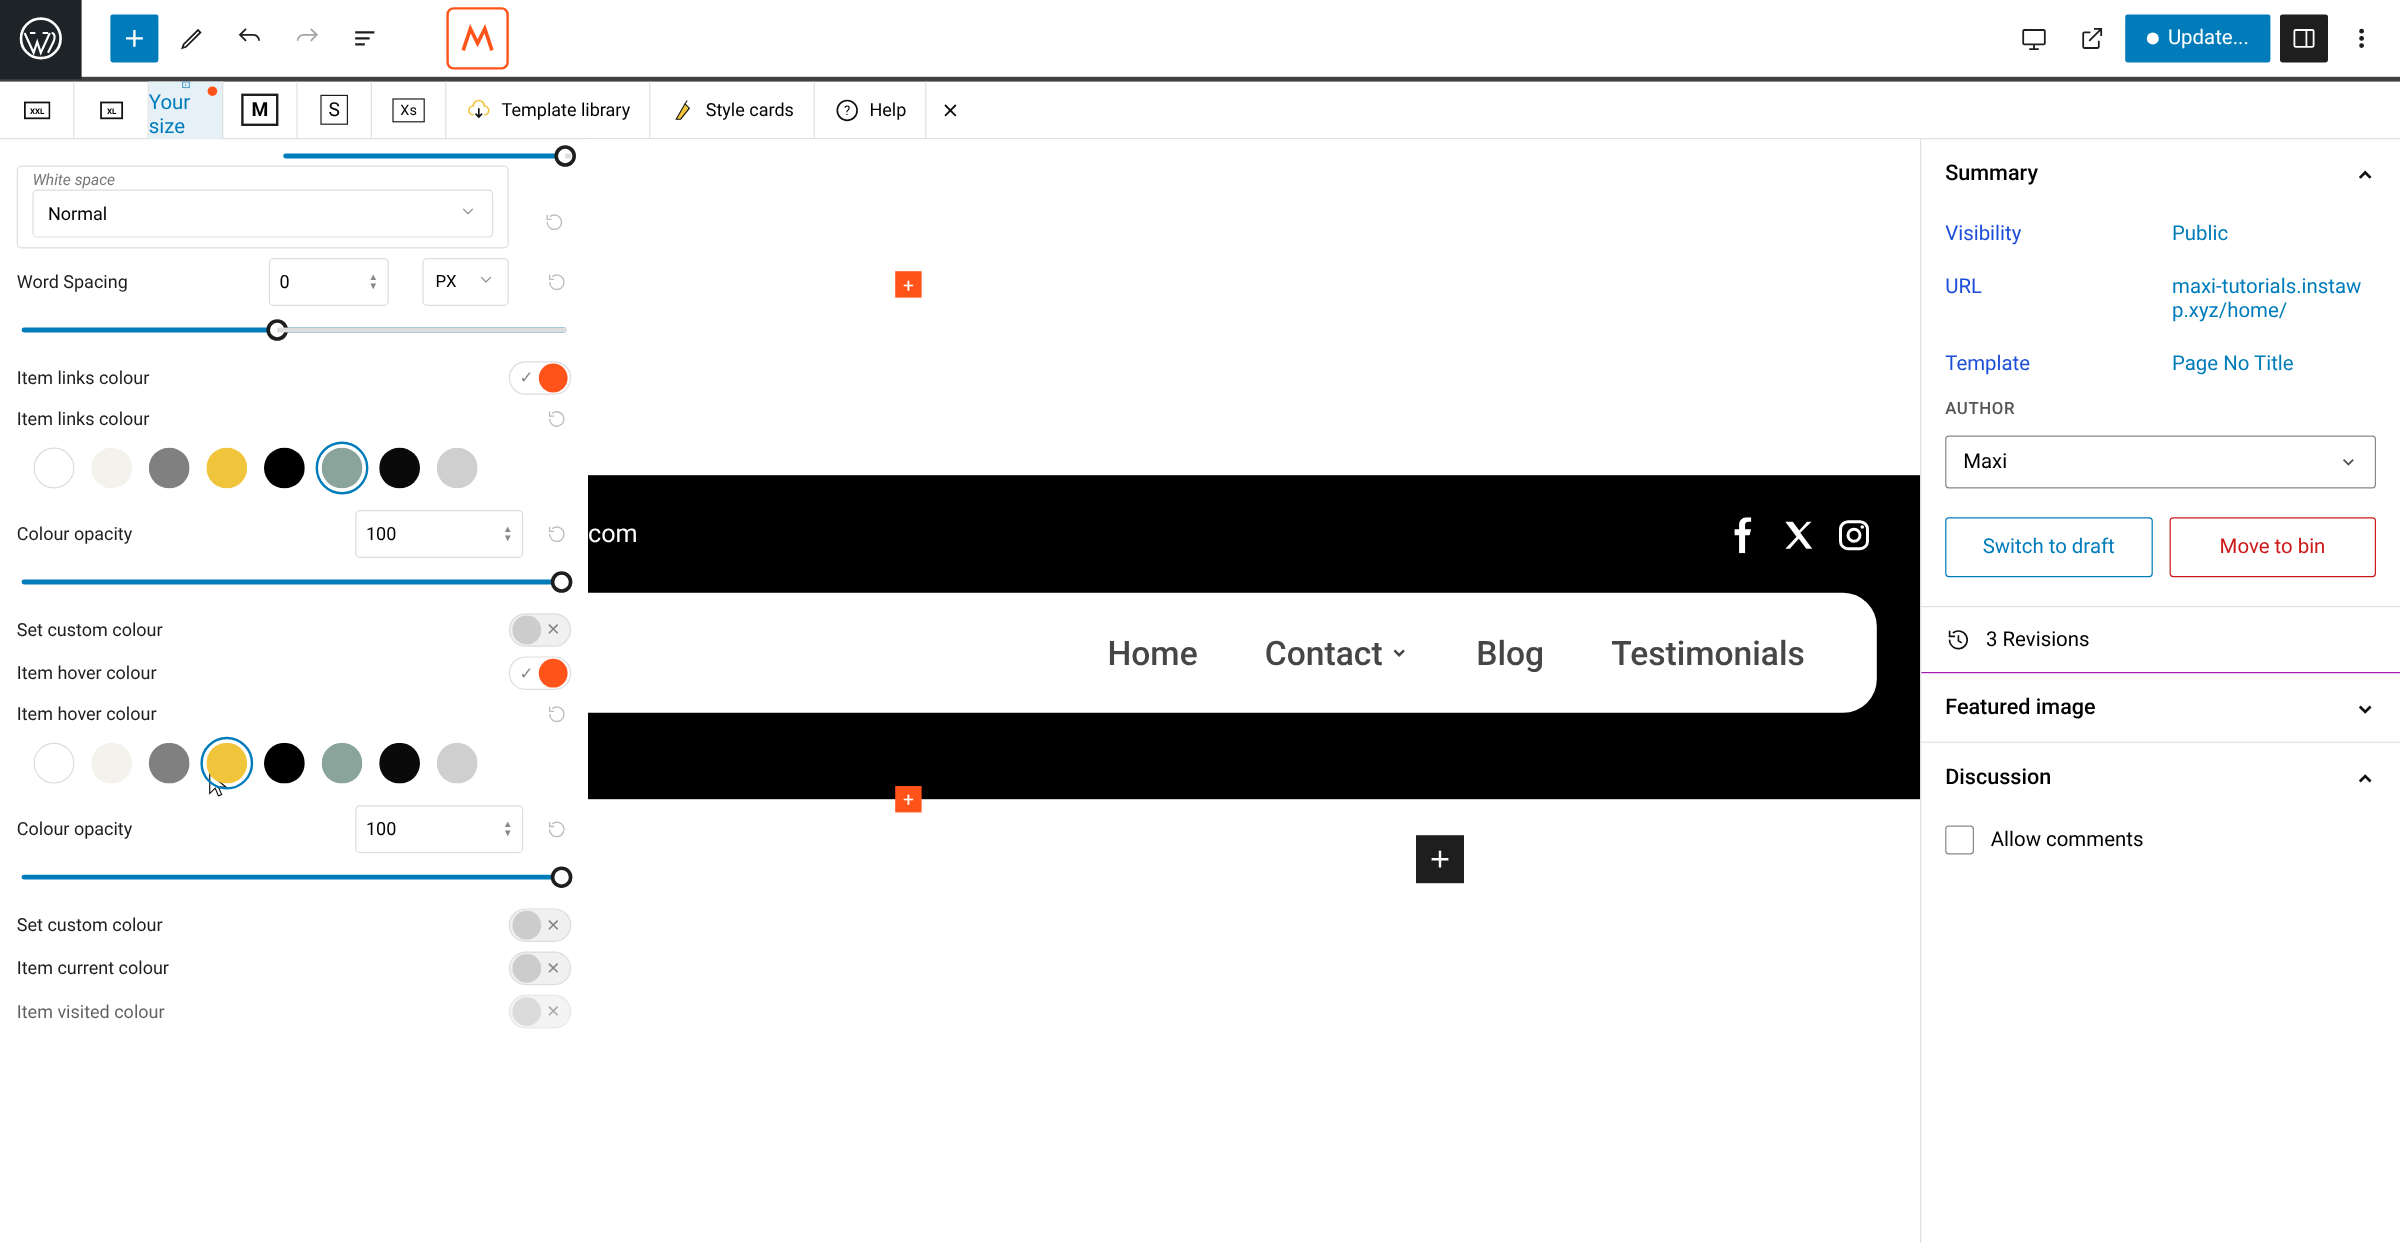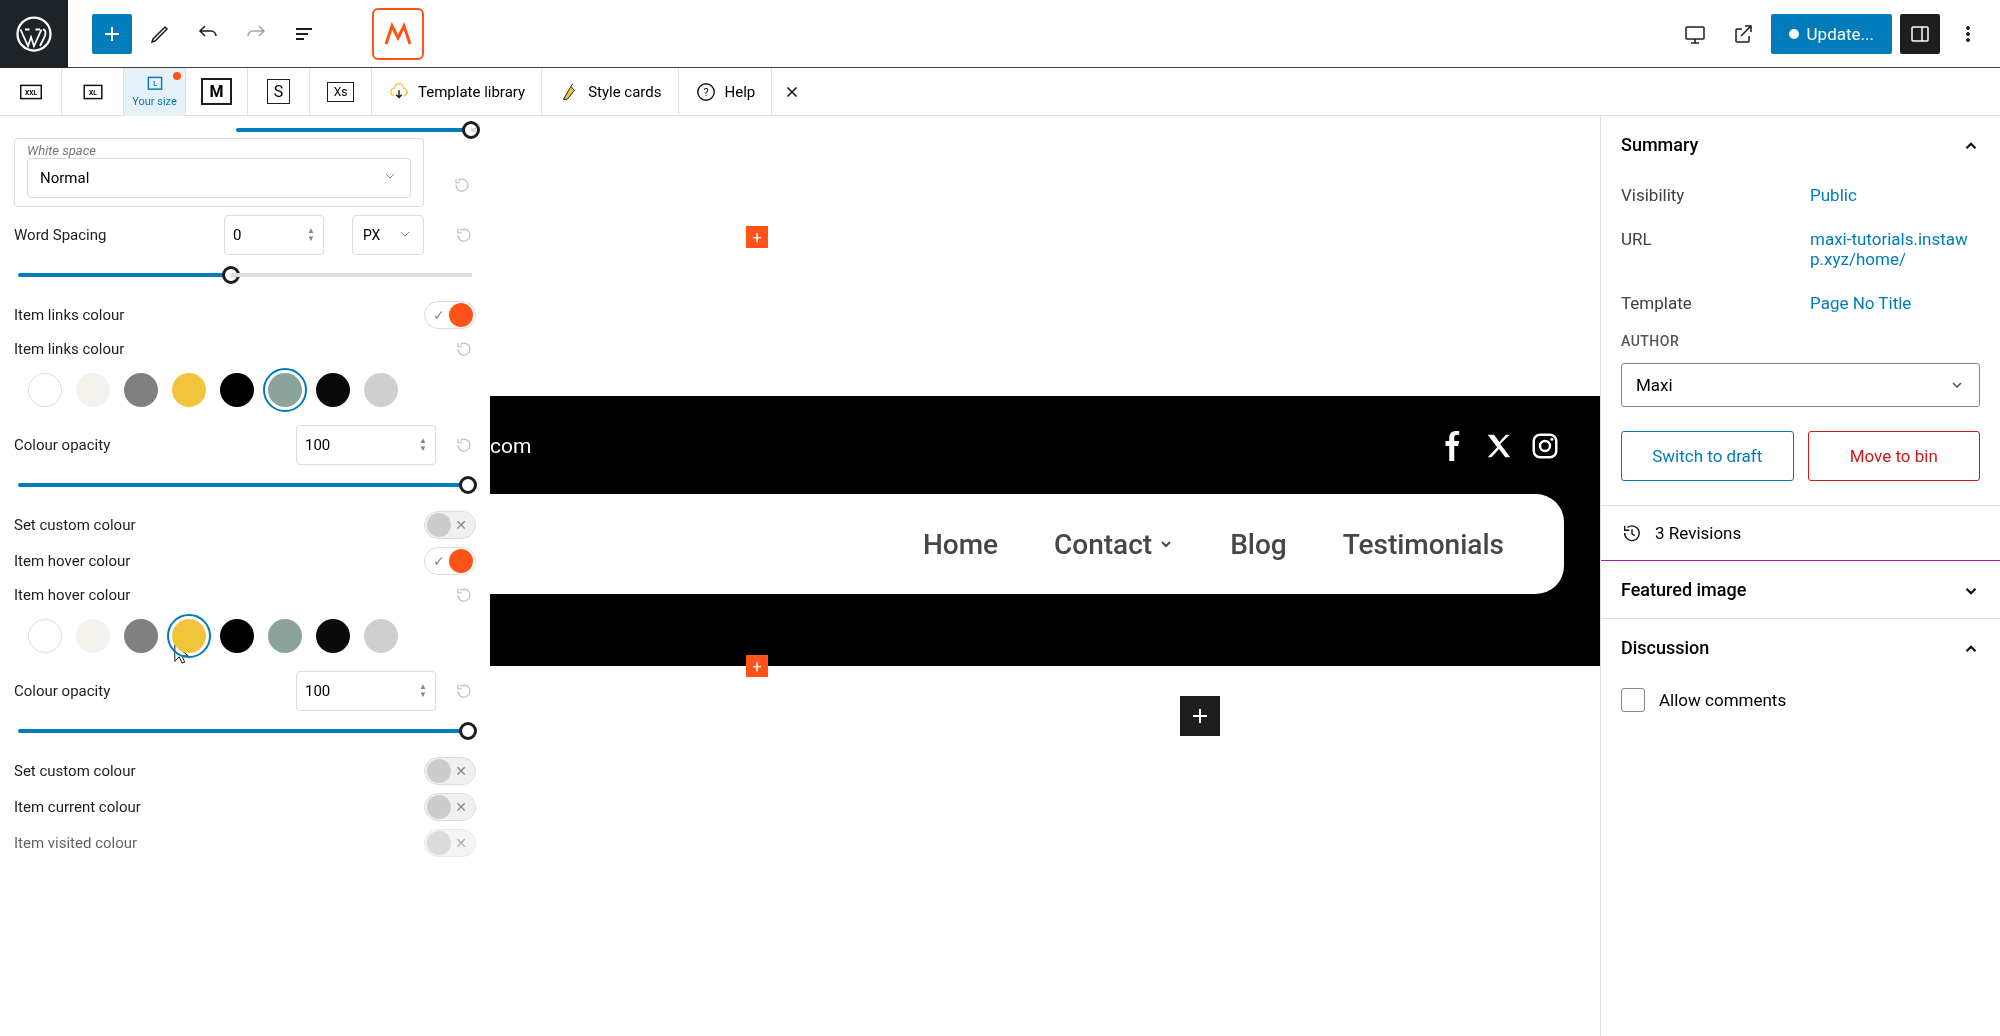--- a/index.html
+++ b/index.html
@@ -1,19 +1,19 @@
 <!DOCTYPE html>
 <html><head>
 <meta charset="utf-8">
 <style>
 * { box-sizing: border-box; margin: 0; padding: 0; font-family: -apple-system, BlinkMacSystemFont, "Segoe UI", Roboto, sans-serif; }
 body { background: #fff; width: 2000px; height: 1036px; overflow: hidden; position: relative; }
 
 
-.top-toolbar { height: 68px; display: flex; align-items: center; background: #fff; border-bottom: 1px solid #404040; }
+.top-toolbar { height: 68px; display: flex; align-items: center; background: #fff; border-bottom: 4px solid #404040; }
 .wp-logo { width: 68px; height: 68px; background: #1d2327; display: flex; align-items: center; justify-content: center; }
 .wp-logo svg { width: 36px; height: 36px; fill: #fff; }
 .toolbar-left { display: flex; align-items: center; gap: 8px; padding-left: 24px; }
 .add-block-btn { width: 40px; height: 40px; background: #007cba; display: flex; align-items: center; justify-content: center; border-radius: 2px; }
 .add-block-btn svg { fill: #fff; width: 24px; height: 24px; }
 .tb-icon { width: 40px; height: 40px; display: flex; align-items: center; justify-content: center; border-radius: 2px; }
 .tb-icon svg { width: 24px; height: 24px; stroke: #1e1e1e; fill: none; }
 .maxi-badge { width: 52px; height: 52px; margin-left: 40px; border: 2px solid #ff5319; border-radius: 6px; display: flex; align-items: center; justify-content: center; }
 .maxi-badge svg { width: 32px; height: 32px; }
 .toolbar-right { margin-left: auto; display: flex; align-items: center; gap: 8px; padding-right: 12px; }
@@ -21,21 +21,21 @@
 .update-btn .dot { width: 10px; height: 10px; background: #fff; border-radius: 50%; }
 .square-btn { width: 40px; height: 40px; background: #1e1e1e; display: flex; align-items: center; justify-content: center; border-radius: 2px; }
 .square-btn svg { stroke: #fff; width: 24px; height: 24px; fill: none; }
 
 
 .second-toolbar { height: 48px; display: flex; align-items: center; border-bottom: 1px solid #e0e0e0; }
 .size-btn { width: 62px; height: 48px; display: flex; flex-direction: column; align-items: center; justify-content: center; border-right: 1px solid #e0e0e0; font-size: 10px; position: relative; }
 .size-btn.active { background: #e6f0f7; color: #007cba; }
 .size-btn .badge-dot { position: absolute; top: 4px; right: 4px; width: 8px; height: 8px; background: #ff5319; border-radius: 50%; }
 .size-btn svg { width: 22px; height: 18px; }
-.size-label { font-size: 11px; margin-top: 2px; }
+.size-label { font-size: 17px; margin-top: 2px; }
 .letter-btn { width: 62px; height: 48px; display: flex; align-items: center; justify-content: center; border-right: 1px solid #e0e0e0; }
 .letter-box { border: 2px solid #1e1e1e; padding: 2px 6px; font-size: 16px; font-weight: 700; }
 .letter-box.thin { border-width: 1px; font-weight: 400; }
 .tool-link { display: flex; align-items: center; gap: 8px; padding: 0 16px; height: 48px; border-right: 1px solid #e0e0e0; font-size: 15px; }
 .tool-link svg { width: 22px; height: 22px; }
 .close-x { width: 40px; display: flex; align-items: center; justify-content: center; height: 48px; }
 
 
 .main-area { display: flex; height: calc(1036px - 68px - 48px); }
 
@@ -91,21 +91,21 @@
 .add-handle-lg { width: 40px; height: 40px; background: #1e1e1e; display: flex; align-items: center; justify-content: center; position: absolute; }
 
 
 .sidebar-right { width: 400px; border-left: 1px solid #e0e0e0; padding: 0; overflow-y: auto; }
 .tabs { display: flex; border-bottom: 1px solid #e0e0e0; padding: 0 20px; align-items: center; }
 .tab { padding: 18px 14px; font-size: 17px; color: #1e1e1e; border-bottom: 3px solid transparent; }
 .tab.active { border-bottom-color: #007cba; font-weight: 500; }
 .tab-close { margin-left: auto; }
 .section-hdr { display: flex; justify-content: space-between; align-items: flex-end; padding: 18px 20px; font-size: 18px; font-weight: 500; }
 .meta-row { display: flex; justify-content: space-between; padding: 12px 20px; font-size: 17px; }
-.meta-row .lbl { color: #404040; }
+.meta-row .lbl { color: #1d4ed8; }
 .meta-row .val { color: #007cba; max-width: 200px; word-break: break-all; text-align: left; }
 .author-lbl { padding: 8px 20px; font-size: 14px; color: #555; letter-spacing: 0.5px; font-weight: 500; }
 .author-sel { margin: 6px 20px 18px 20px; height: 44px; border: 1px solid #888; border-radius: 3px; display: flex; align-items: center; justify-content: space-between; padding: 0 14px; font-size: 17px; }
 .btn-row { display: flex; gap: 14px; padding: 6px 20px 24px 20px; }
 .btn-outline { flex: 1; height: 50px; border: 1px solid; border-radius: 3px; display: flex; align-items: center; justify-content: center; font-size: 17px; }
 .btn-outline.blue { border-color: #007cba; color: #007cba; }
 .btn-outline.red { border-color: #cc1818; color: #cc1818; }
 .rev-row { display: flex; align-items: center; gap: 12px; padding: 16px 20px; border-top: 1px solid #e0e0e0; font-size: 17px; }
 .chk-row { display: flex; align-items: center; gap: 14px; padding: 12px 20px 24px 20px; font-size: 17px; }
 .chk-box { width: 24px; height: 24px; border: 1px solid #888; border-radius: 3px; }

